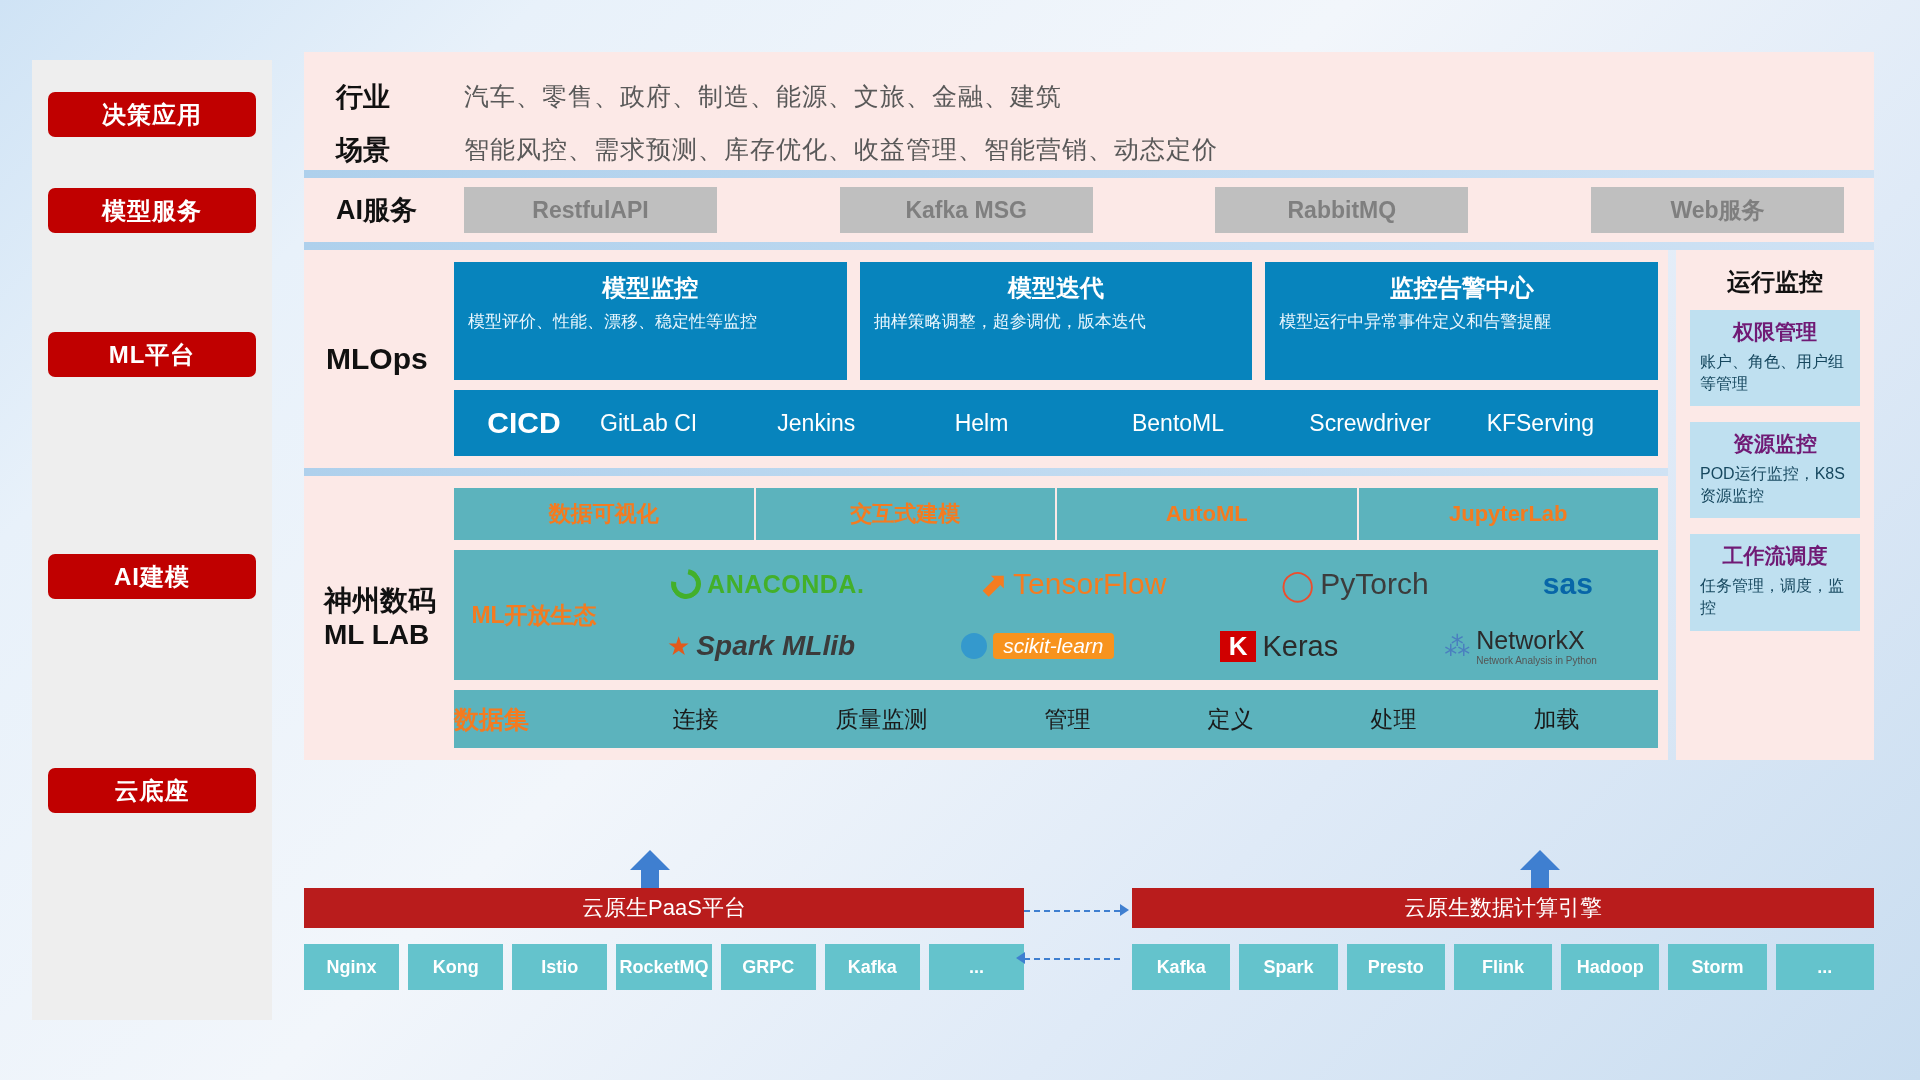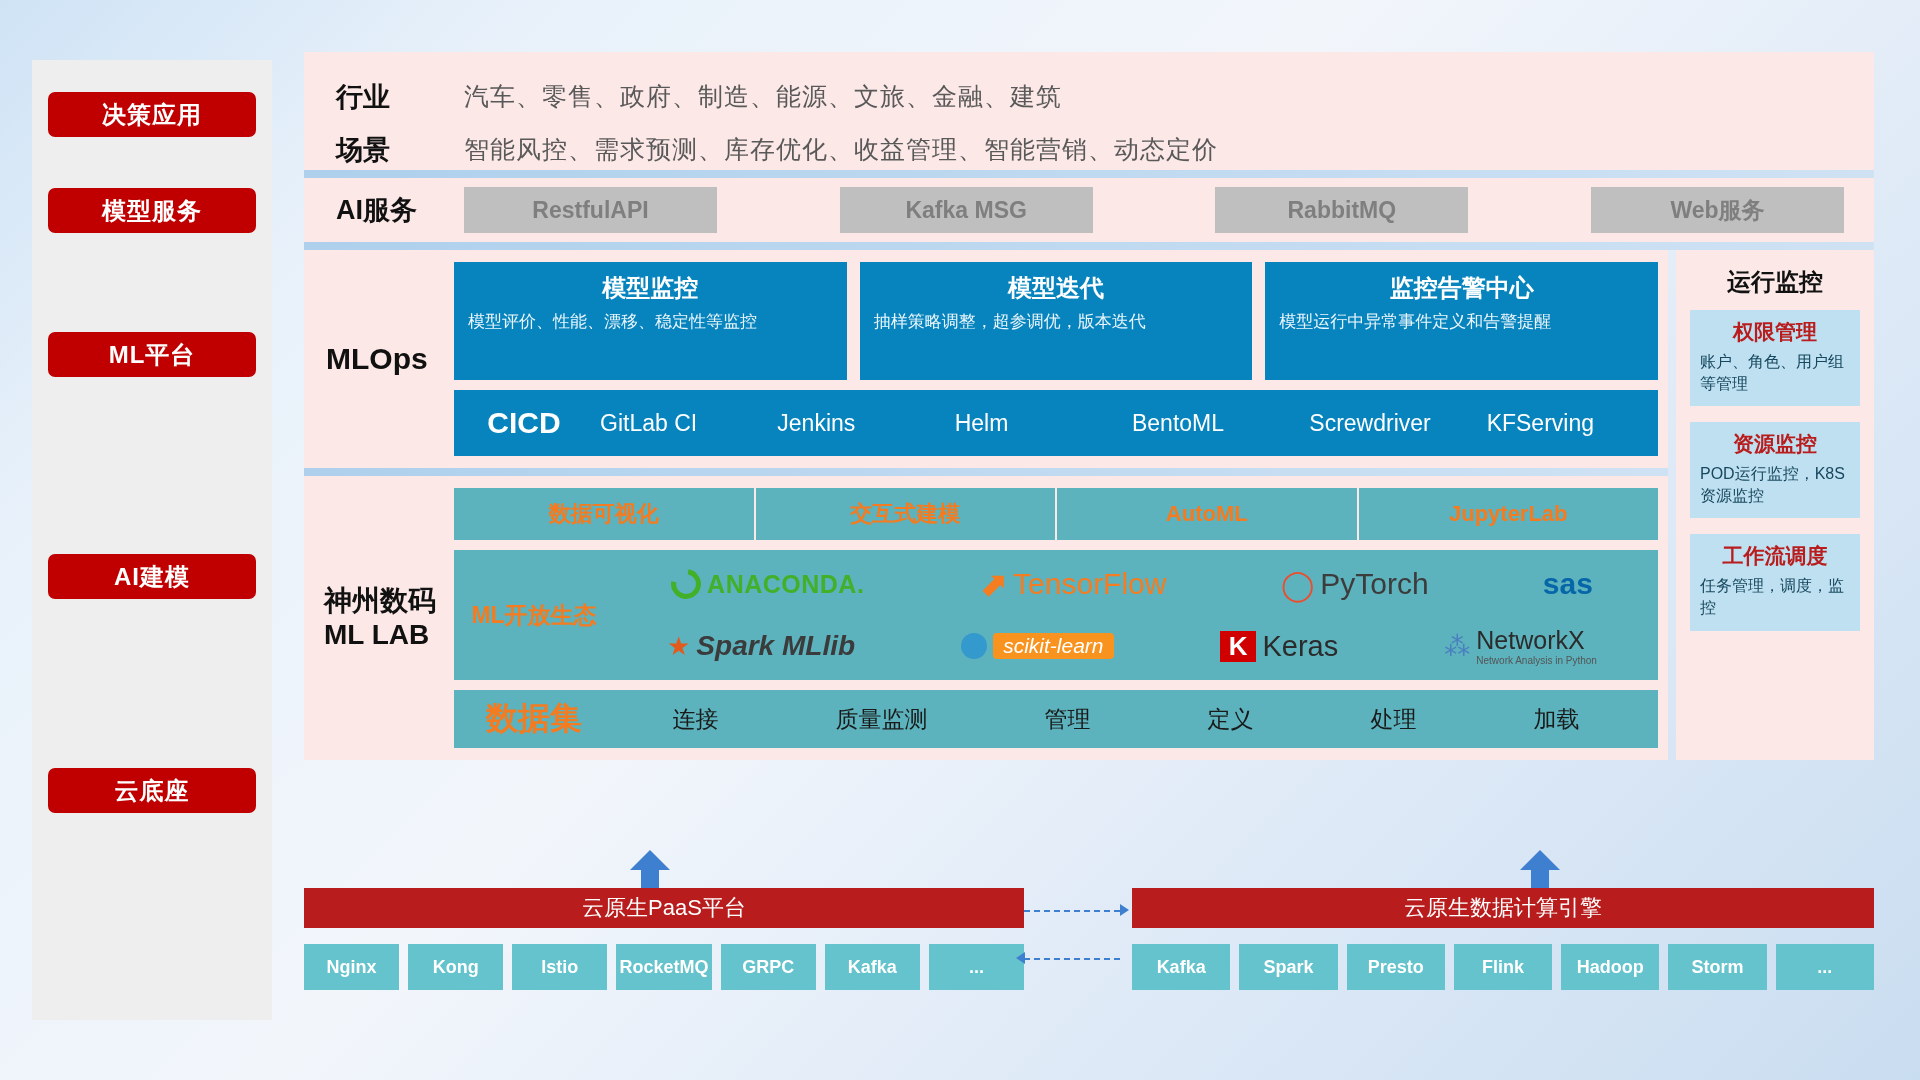--- a/index.html
+++ b/index.html
@@ -82,28 +82,28 @@
     display: flex; align-items: center; justify-content: center;
     font-size: 22px; font-weight: bold;
   }
   .eco { margin-top: 10px; background: #5cb3bd; display: flex; align-items: center; height: 130px; }
   .eco-label { width: 160px; flex: none; text-align: center; color: #f47b20; font-size: 23px; font-weight: bold; }
   .eco-logos { flex: 1; display: flex; flex-direction: column; justify-content: center; gap: 4px; padding-right: 8px; }
   .eco-line { display: flex; align-items: center; justify-content: space-around; height: 58px; }
   .logo { display: flex; align-items: center; gap: 6px; }
 
   .ds { margin-top: 10px; background: #5cb3bd; height: 58px; display: flex; align-items: center; }
-  .ds-label { width: 160px; flex: none; text-align: center; color: #f47b20; font-size: 32px; font-weight: bold; }
+  .ds-label { width: 160px; flex: none; color: #f47b20; font-size: 25px; font-weight: bold; }
   .ds-items { flex: 1; display: flex; justify-content: space-around; padding-right: 20px; }
   .ds-item { color: #1a1a1a; font-size: 23px; }
 
   
   .rs-title { text-align: center; font-size: 24px; font-weight: bold; color: #111; padding: 16px 0 12px; }
   .rs-card { margin: 0 14px 16px; background: #bfe0f0; padding: 8px 10px 12px; }
-  .rs-card .t { text-align: center; font-size: 21px; font-weight: bold; color: #b91c1c; margin-bottom: 5px; }
+  .rs-card .t { text-align: center; font-size: 21px; font-weight: bold; color: #701a75; margin-bottom: 5px; }
   .rs-card .d { font-size: 16px; color: #17485f; line-height: 1.35; }
 
   
   .cloud { position: absolute; left: 304px; top: 888px; width: 1570px; height: 150px; }
   .cloud-cols { display: flex; gap: 0; }
   .cloud-col { position: relative; }
   .cloud-col.left { width: 720px; }
   .cloud-col.gap { width: 108px; }
   .cloud-col.right { width: 742px; }
   .cloud-head {

